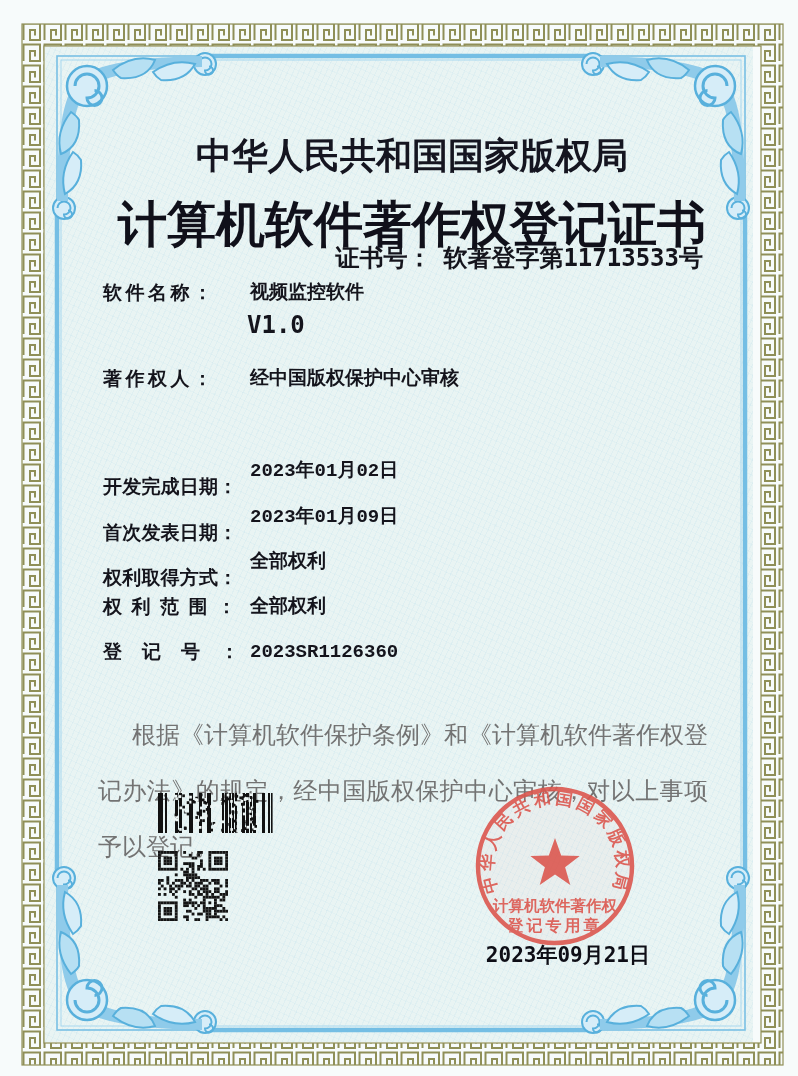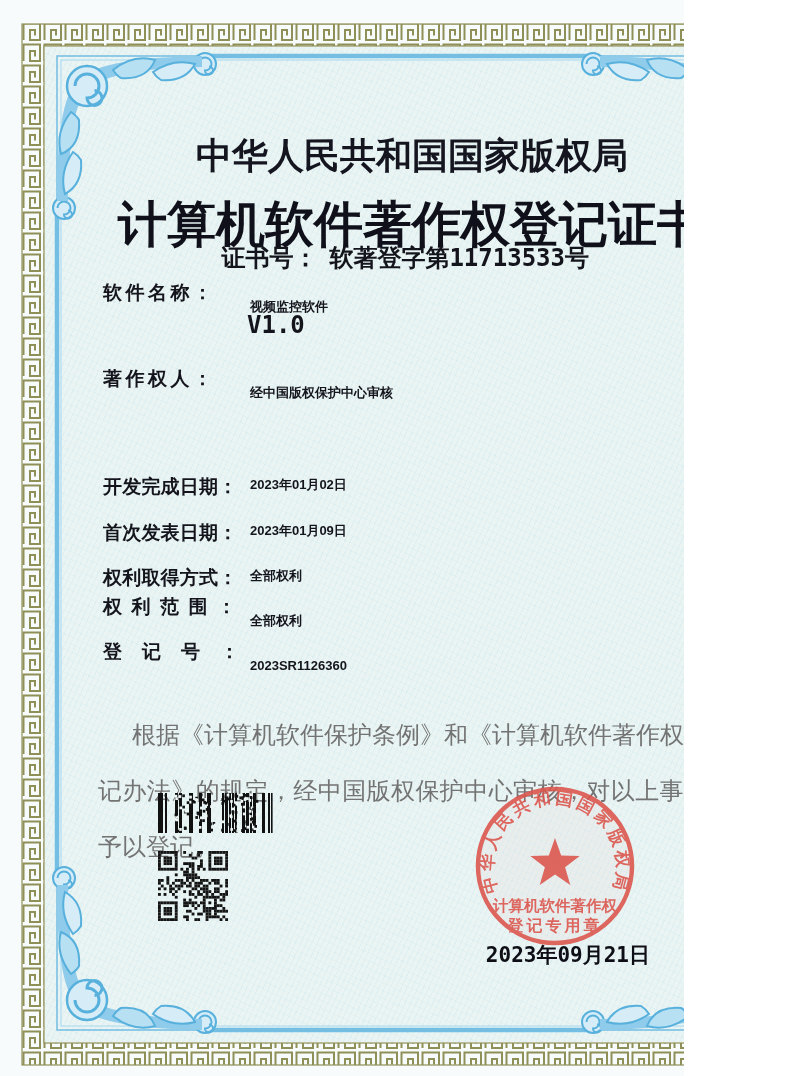--- a/index.html
+++ b/index.html
@@ -1,17 +1,17 @@
 <!DOCTYPE html>
 <html><head>
 <meta charset="utf-8">
 <style>
   html,body{margin:0;padding:0;background:#ffffff;}
   .page{
-    position:relative; width:684px; height:1076px; overflow:hidden;
+    position:relative; width:798px; height:1076px; overflow:hidden;
     background:#f7fbfb;
     font-family:"Liberation Sans","DejaVu Sans",sans-serif;
     color:#14141c;
   }
   .inner-bg{
     position:absolute; left:45px; top:47px; width:708px; height:995px;
     background:
       repeating-linear-gradient(115deg, rgba(137,199,227,.10) 0 1px, transparent 1px 5px),
       repeating-linear-gradient(25deg, rgba(137,199,227,.07) 0 1px, transparent 1px 7px),
       #e9f4f3;
@@ -26,21 +26,21 @@
   .certno{position:absolute; top:242px; right:95px; font-size:24px; font-weight:700; white-space:nowrap;}
   .certno .num{margin-left:12px; font-family:"DejaVu Sans Mono","Liberation Mono",monospace;}
 
   .frow{position:absolute; left:103px; font-size:19px; font-weight:700; line-height:1.08; white-space:nowrap;}
   .flabel{display:inline-block;}
   .ls-a{letter-spacing:3.5px;font-family:Liberation Serif, serif;}
   .ls-0{letter-spacing:0.2px;margin-top:16px;}
   .ls-b{letter-spacing:9.5px;}
   .ls-c{letter-spacing:20px;}
   .colon{letter-spacing:0;}
-  .fval{position:absolute; left:147px; top:17px; font-family:Liberation Sans, sans-serif; font-size:13px; font-weight:700; letter-spacing:0;}
+  .fval{position:absolute; left:147px; top:0; font-family:Liberation Mono, monospace; font-size:19px; font-weight:700; letter-spacing:0;}
   .fval2{position:absolute; left:247px; top:311px; font-family:"DejaVu Sans Mono","Liberation Mono",monospace; font-size:24px; font-weight:700;}
 
   .statement{
     position:absolute; left:98px; top:683px; width:610px;
     font-size:24px; font-weight:400; line-height:56px;
     text-indent:34px; text-align:justify; color:#737373;
   }
 
   .barcode{position:absolute; left:158px; top:793px; width:115px; height:40px;}
   .qrcode{position:absolute; left:158px; top:851px; width:70px; height:70px;}

